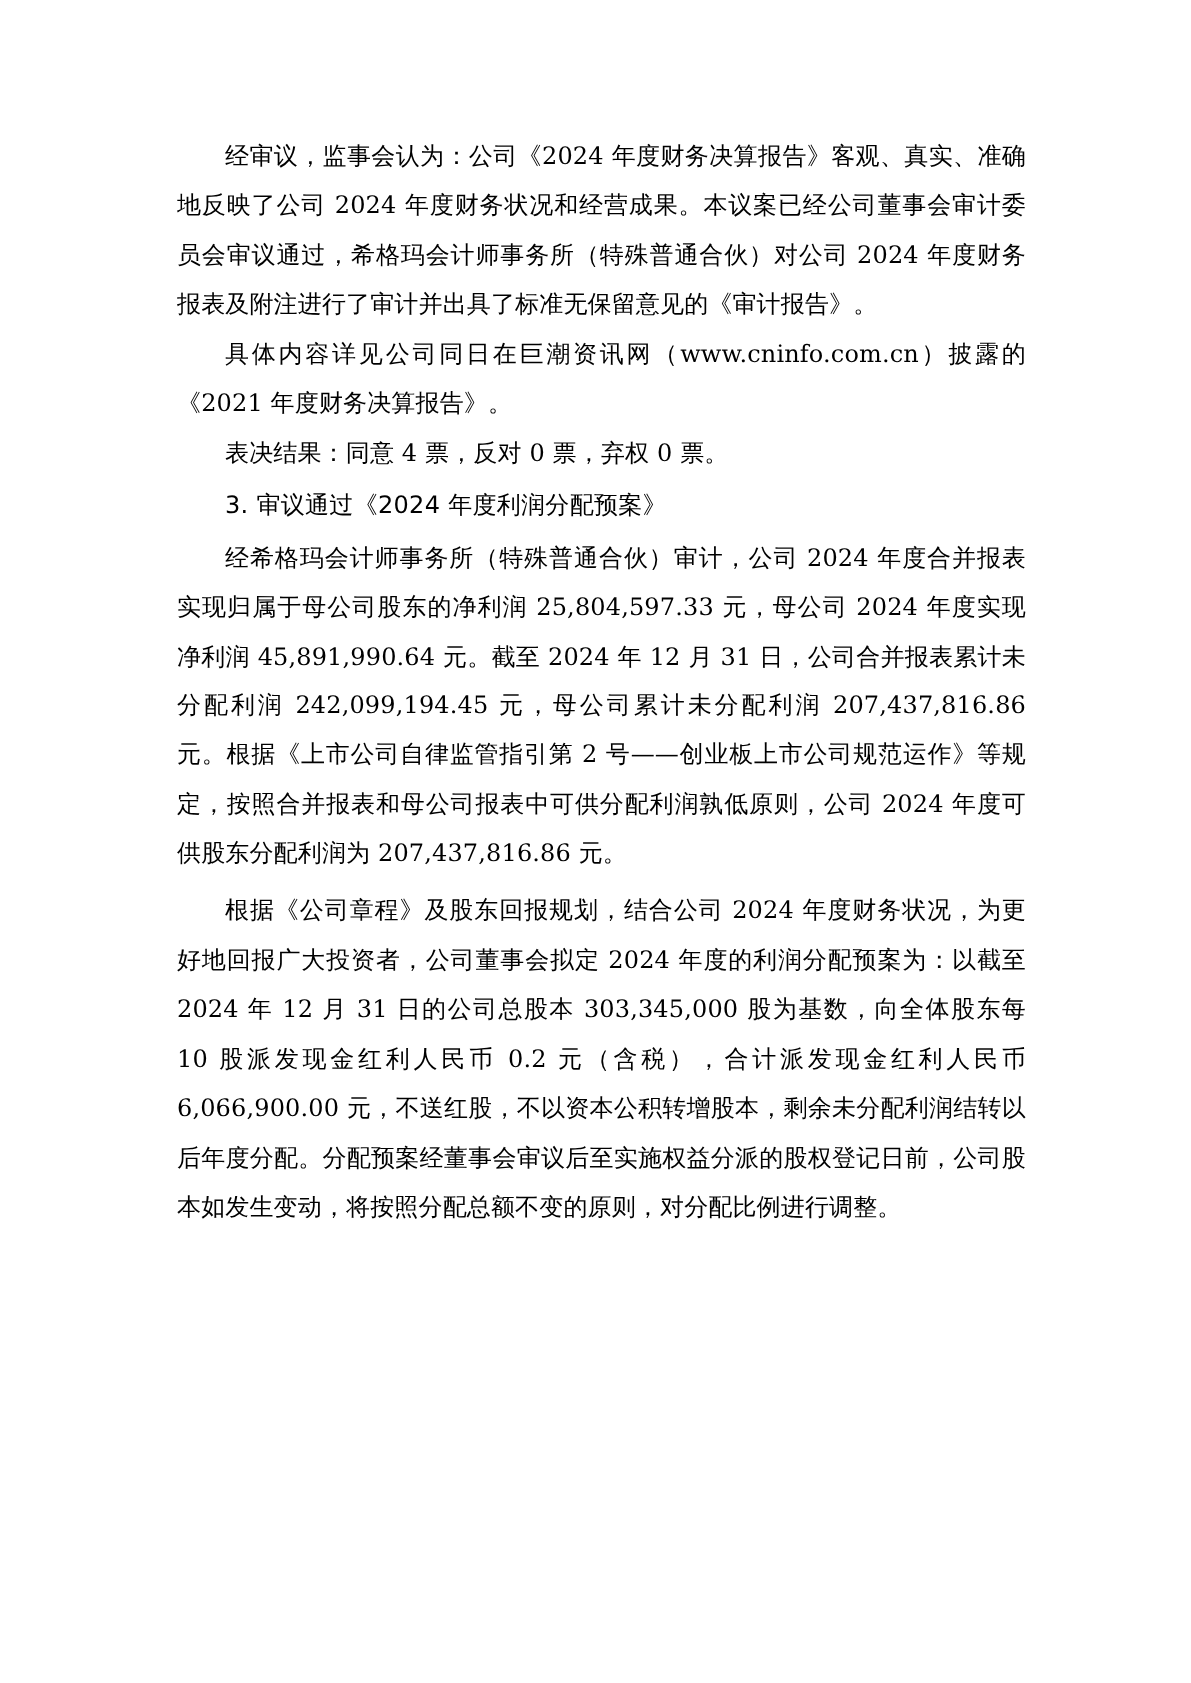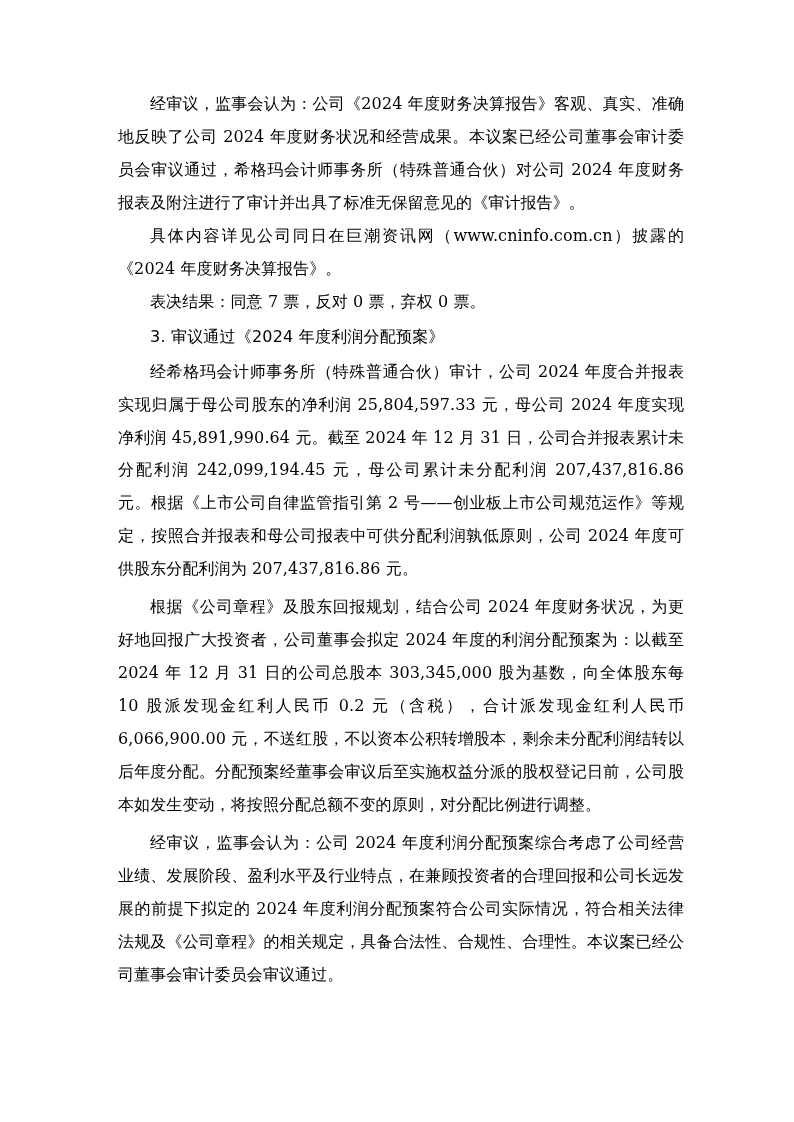--- a/index.html
+++ b/index.html
@@ -44,35 +44,34 @@
   .spacer-md { height: 5px; }
 </style>
 </head>
 <body>
 
 <div class="page">
   <div class="doc-body">
 
     <p class="para">经审议，监事会认为：公司《2024 年度财务决算报告》客观、真实、准确地反映了公司 2024 年度财务状况和经营成果。本议案已经公司董事会审计委员会审议通过，希格玛会计师事务所（特殊普通合伙）对公司 2024 年度财务报表及附注进行了审计并出具了标准无保留意见的《审计报告》。</p>
 
-    <p class="para">具体内容详见公司同日在巨潮资讯网（www.cninfo.com.cn）披露的《2024 年度财务决算报告》。</p>
+    <p class="para">具体内容详见公司同日在巨潮资讯网（www.cninfo.com.cn）披露的《2021 年度财务决算报告》。</p>
 
-    <p class="para">表决结果：同意 7 票，反对 0 票，弃权 0 票。</p>
+    <p class="para">表决结果：同意 4 票，反对 0 票，弃权 0 票。</p>
 
 
     <div class="spacer-sm"></div>
 
     <p class="heading">3. 审议通过《2024 年度利润分配预案》</p>
 
     <div class="spacer-sm"></div>
 
     <p class="para">经希格玛会计师事务所（特殊普通合伙）审计，公司 2024 年度合并报表实现归属于母公司股东的净利润 25,804,597.33 元，母公司 2024 年度实现净利润 45,891,990.64 元。截至 2024 年 12 月 31 日，公司合并报表累计未分配利润 242,099,194.45 元，母公司累计未分配利润 207,437,816.86 元。根据《上市公司自律监管指引第 2 号——创业板上市公司规范运作》等规定，按照合并报表和母公司报表中可供分配利润孰低原则，公司 2024 年度可供股东分配利润为 207,437,816.86 元。</p>
 
     <div class="spacer-md"></div>
 
     <p class="para">根据《公司章程》及股东回报规划，结合公司 2024 年度财务状况，为更好地回报广大投资者，公司董事会拟定 2024 年度的利润分配预案为：以截至 2024 年 12 月 31 日的公司总股本 303,345,000 股为基数，向全体股东每 10 股派发现金红利人民币 0.2 元（含税），合计派发现金红利人民币 6,066,900.00 元，不送红股，不以资本公积转增股本，剩余未分配利润结转以后年度分配。分配预案经董事会审议后至实施权益分派的股权登记日前，公司股本如发生变动，将按照分配总额不变的原则，对分配比例进行调整。</p>
 
     <div class="spacer-md"></div>
 
-    <p class="para">经审议，监事会认为：公司 2024 年度利润分配预案综合考虑了公司经营业绩、发展阶段、盈利水平及行业特点，在兼顾投资者的合理回报和公司长远发展的前提下拟定的 2024 年度利润分配预案符合公司实际情况，符合相关法律法规及《公司章程》的相关规定，具备合法性、合规性、合理性。本议案已经公司董事会审计委员会审议通过。</p>
 
   </div>
 </div>
 
 </body></html>

